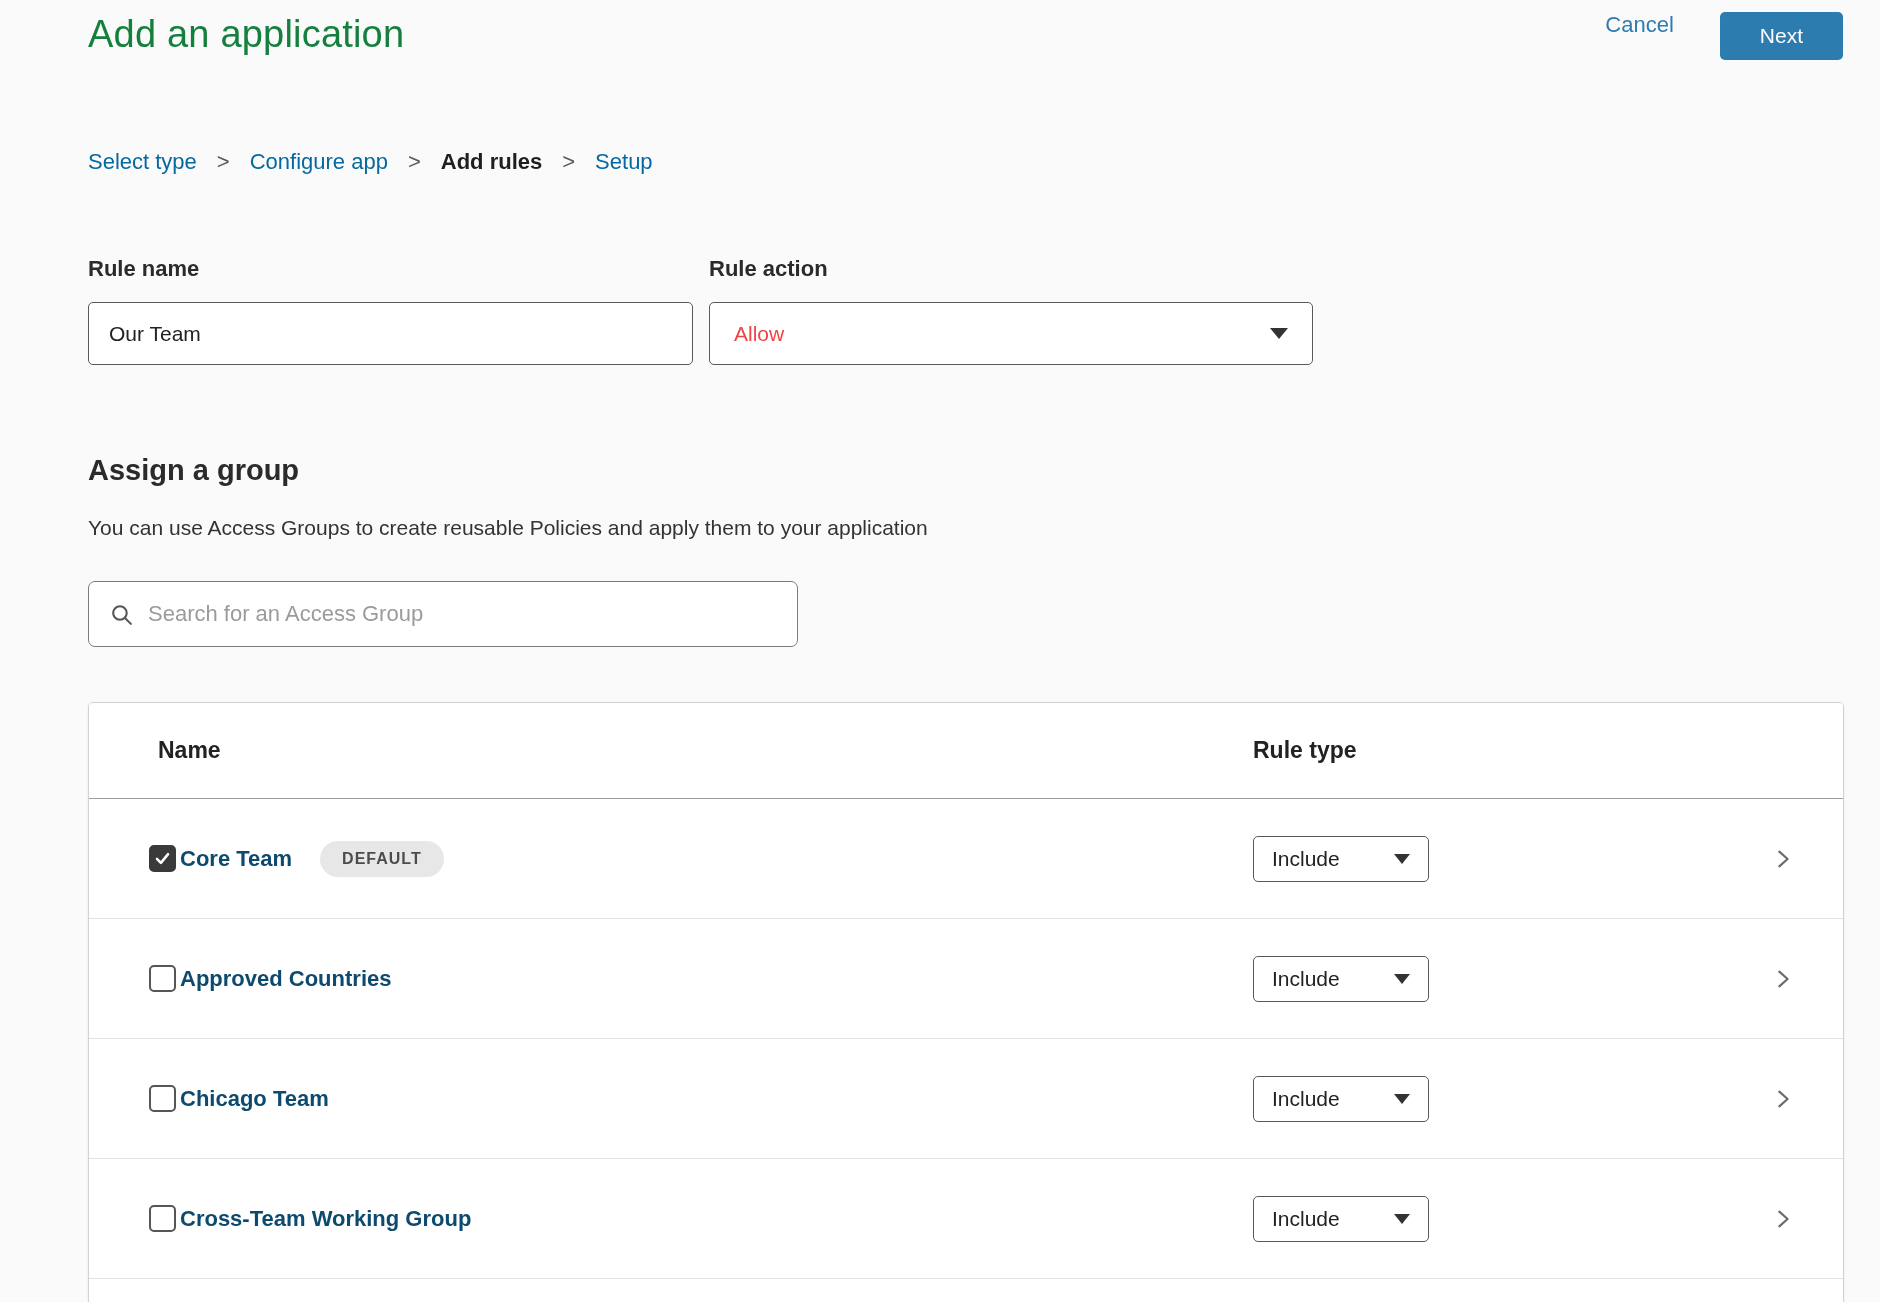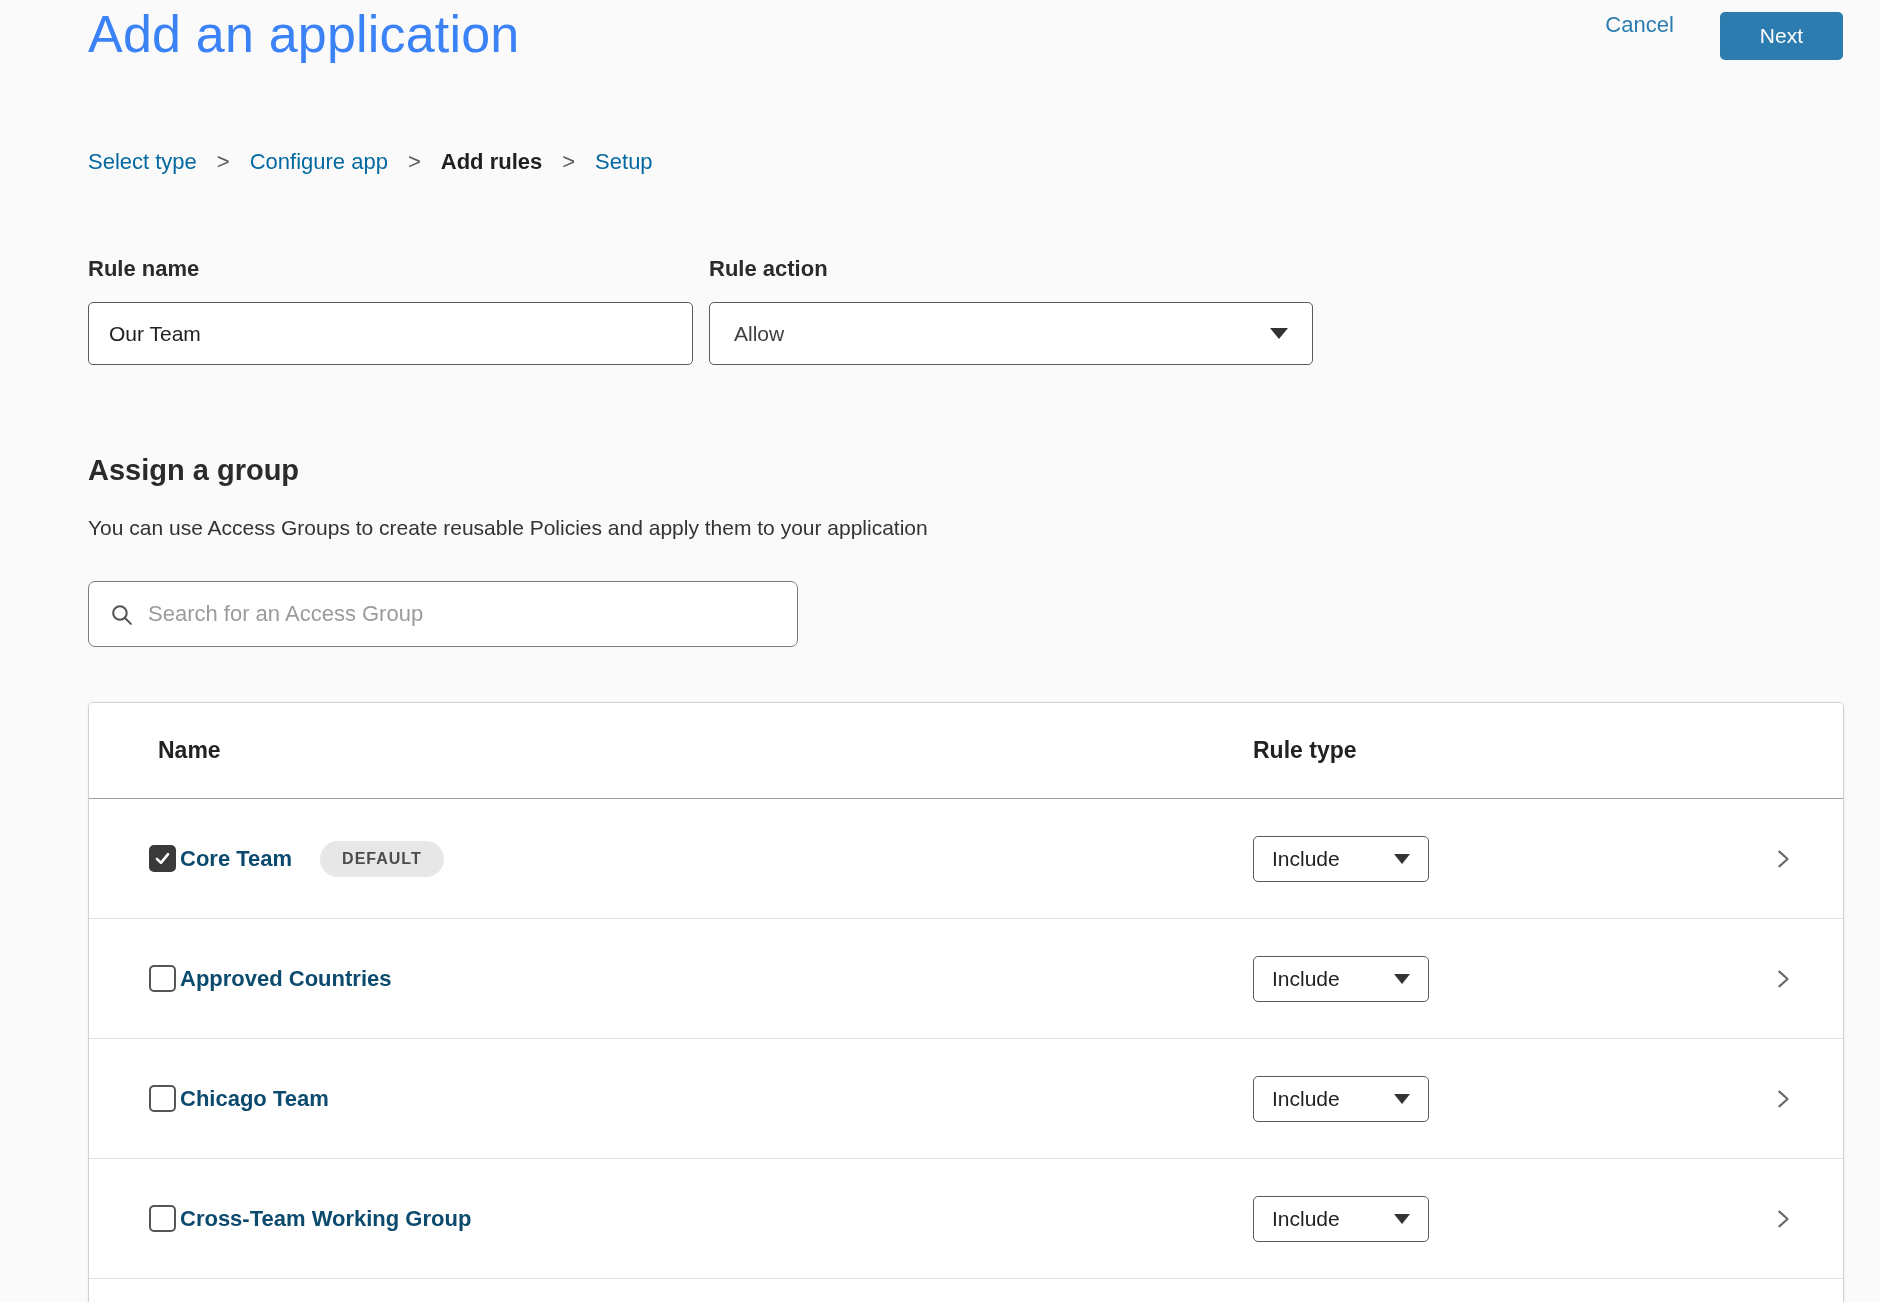--- a/index.html
+++ b/index.html
@@ -8,21 +8,21 @@
     background:#fafafa;
     font-family:"Liberation Sans", sans-serif;
     color:#2b2b2b;
   }
 
   
   .topbar {
     display:flex; justify-content:space-between; align-items:flex-start;
     padding:8px 37px 0 88px;
   }
-  .page-title { font-size:52px; font-weight:400; color:#3b82f6; line-height:52px; letter-spacing:.2px; }
+  .page-title { font-size:38px; font-weight:400; color:#15803d; line-height:52px; letter-spacing:.2px; }
   .actions { display:flex; align-items:flex-start; gap:46px; margin-top:4px; }
   .cancel-link { font-size:22px; color:#2c7cb0; cursor:pointer; background:none; border:none; font-family:inherit; }
   .next-btn {
     background:#2c7cb0; color:#fff; font-size:21px; font-family:inherit;
     border:none; border-radius:5px; padding:0 40px; height:48px; cursor:pointer;
   }
 
   
   .breadcrumb {
     margin:88px 0 0 88px; font-size:22px; color:#5a5a5a;
@@ -38,21 +38,21 @@
   .field-label { font-size:22px; font-weight:700; color:#2b2b2b; line-height:26px; }
   .text-input {
     margin-top:20px; width:605px; height:63px;
     border:1px solid #595959; border-radius:5px; background:#fff;
     font-size:21px; font-family:inherit; color:#222; padding:0 20px; outline:none;
   }
   .select-box {
     margin-top:20px; width:604px; height:63px;
     border:1px solid #595959; border-radius:5px; background:#fff;
     display:flex; align-items:center; justify-content:space-between;
-    padding:0 24px; font-size:21px; color:#404040; cursor:pointer;
+    padding:0 24px; font-size:21px; color:#ef4444; cursor:pointer;
   }
   .caret {
     width:0; height:0;
     border-left:9px solid transparent; border-right:9px solid transparent;
     border-top:11px solid #333;
   }
   .caret.small {
     border-left:8px solid transparent; border-right:8px solid transparent;
     border-top:10px solid #333;
   }

